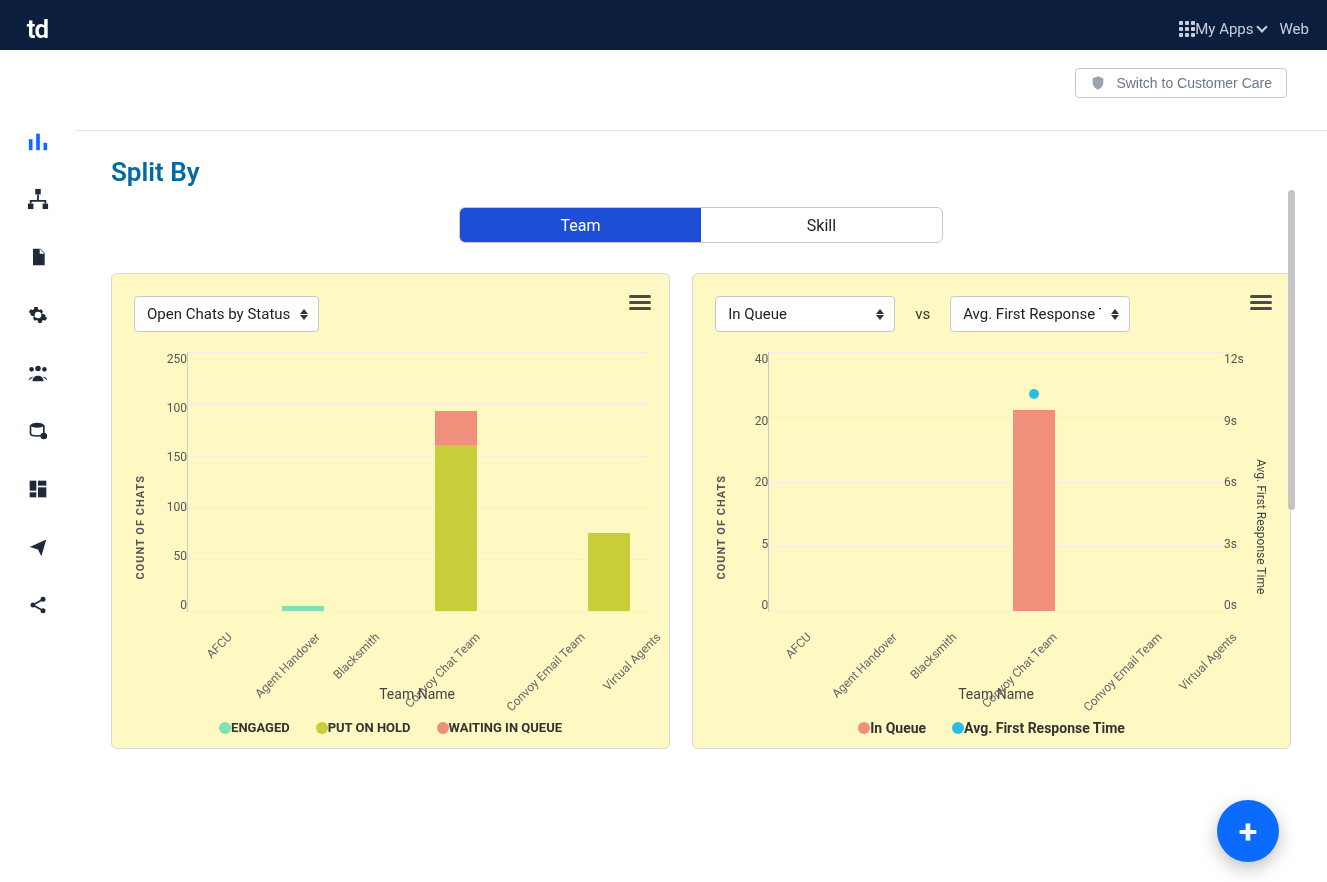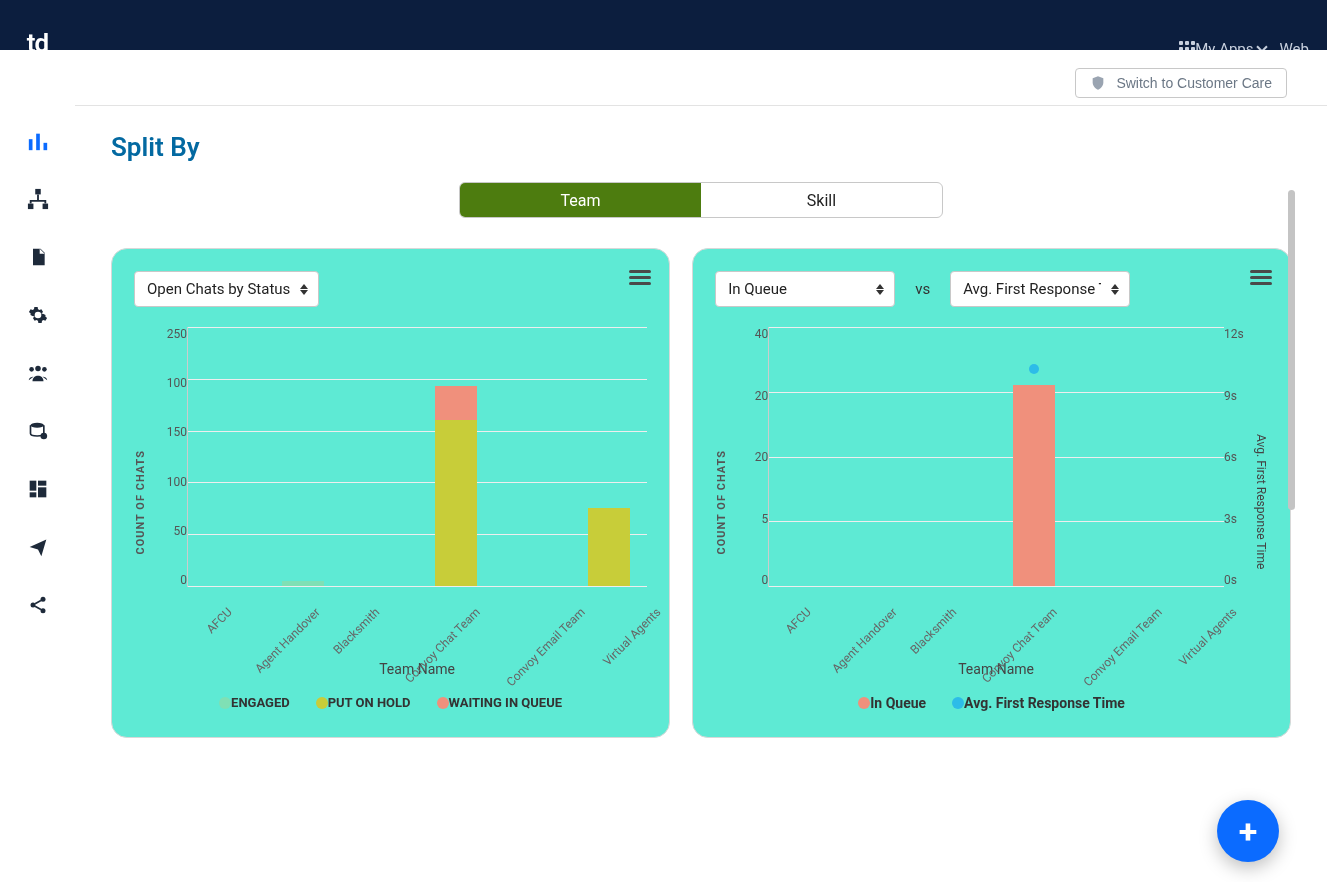--- a/index.html
+++ b/index.html
@@ -1,45 +1,45 @@
 <!DOCTYPE html>
 <html><head>
 <meta charset="utf-8">
 <style>
   *{box-sizing:border-box;margin:0;padding:0;}
   html,body{width:1327px;height:882px;font-family:-apple-system,BlinkMacSystemFont,"Segoe UI",Roboto,Helvetica,Arial,sans-serif;background:#e8e8e8;overflow:hidden;}
   
-  .topnav{position:absolute;top:0;left:0;right:0;height:58px;background:#0c1e3e;display:flex;align-items:flex-end;color:#c8d0de;padding:0 18px 0 0;}
+  .topnav{position:absolute;top:0;left:0;right:0;height:58px;background:#0c1e3e;display:flex;align-items:center;color:#c8d0de;padding:0 18px 0 0;}
   .logo{width:75px;display:flex;align-items:center;justify-content:center;color:#fff;font-weight:600;font-size:26px;letter-spacing:-1px;}
   .navitems{display:flex;align-items:stretch;height:100%;margin-left:10px;}
   .navitem{display:flex;align-items:center;padding:0 16px;font-size:15px;color:#c8d0de;cursor:pointer;position:relative;}
   .navitem.active{color:#fff;font-weight:600;}
   .navitem.active::after{content:"";position:absolute;left:16px;right:16px;bottom:0;height:3px;background:#fff;}
   .navitem .dot{width:6px;height:6px;border-radius:50%;background:#e0533d;position:absolute;top:11px;right:6px;}
   .nav-right{margin-left:auto;display:flex;align-items:center;gap:14px;color:#c8d0de;font-size:15px;}
   .apps-btn{display:flex;align-items:center;cursor:pointer;}
   .grid-icon{width:16px;height:16px;display:grid;grid-template-columns:repeat(3,1fr);grid-template-rows:repeat(3,1fr);gap:2px;}
   .grid-icon span{background:#c8d0de;border-radius:1px;}
   .chev{display:inline-block;width:8px;height:8px;border-right:2px solid #c8d0de;border-bottom:2px solid #c8d0de;transform:rotate(45deg);margin-left:4px;position:relative;top:-2px;}
   
   .sidebar{position:absolute;top:50px;left:0;bottom:0;width:75px;background:#fff;display:flex;flex-direction:column;align-items:center;padding-top:80px;gap:36px;color:#1e2a3a;}
   .sidebar .sb-ic{width:22px;height:22px;display:flex;align-items:center;justify-content:center;cursor:pointer;color:#1e2a3a;}
   .sidebar .sb-ic.active{color:#0b6bff;}
   
   .main{position:absolute;top:50px;left:75px;right:0;bottom:0;background:#fff;overflow-y:auto;}
-  .switch-bar{display:flex;justify-content:flex-end;padding:18px 40px 7px;border-bottom:1px solid #e3e3e3;}
+  .switch-bar{display:flex;justify-content:flex-end;padding:18px 40px 32px;border-bottom:1px solid #e3e3e3;}
   .switch-btn{display:inline-flex;align-items:center;gap:10px;border:1px solid #c8c8c8;border-radius:4px;padding:6px 14px;color:#6b7785;font-size:14px;cursor:pointer;background:#fff;}
   .switch-btn svg{width:16px;height:16px;color:#9aa4b1;}
   .page-title{font-size:26px;font-weight:600;color:#0369a1;padding:26px 0 20px 36px;}
   .seg-wrap{display:flex;justify-content:center;margin-bottom:30px;}
   .seg{display:flex;border:1px solid #c8c8c8;border-radius:6px;overflow:hidden;width:484px;height:36px;}
   .seg .opt{flex:1;display:flex;align-items:center;justify-content:center;font-size:16px;cursor:pointer;color:#222;}
-  .seg .opt.sel{background:#4d7c0f;color:#fff;}
+  .seg .opt.sel{background:#1d4ed8;color:#fff;}
   .cards{display:flex;gap:22px;padding:0 36px 50px;}
-  .card{border:1px solid #d8d8d8;border-radius:16px;flex:1;padding:22px 22px 26px;position:relative;background:#5eead4;}
+  .card{border:1px solid #d8d8d8;border-radius:6px;flex:1;padding:22px 22px 12px;position:relative;background:#fef9c3;}
   .card-top{display:flex;align-items:center;gap:20px;}
   .select-ctl{display:inline-flex;align-items:center;border:1px solid #c8c8c8;border-radius:4px;height:36px;padding:0 28px 0 12px;font-size:15px;color:#222;background:#fff;position:relative;cursor:pointer;min-width:0;}
   .select-ctl .arr{position:absolute;right:10px;display:flex;flex-direction:column;gap:1px;}
   .select-ctl .arr span{width:0;height:0;border-left:4px solid transparent;border-right:4px solid transparent;}
   .select-ctl .arr .u{border-bottom:5px solid #333;}
   .select-ctl .arr .d{border-top:5px solid #333;}
   .select-ctl.narrow{width:180px;overflow:hidden;}
   .select-ctl.narrow .lbl{white-space:nowrap;overflow:hidden;}
   .vs-lbl{font-size:15px;color:#333;}
   .ham{position:absolute;top:18px;right:18px;width:22px;cursor:pointer;}

